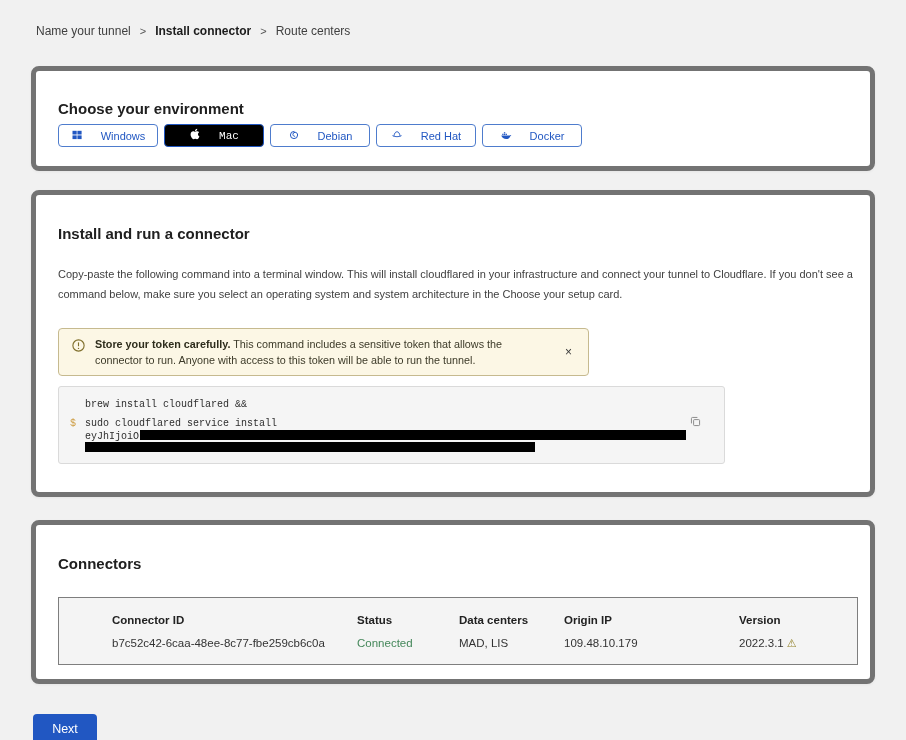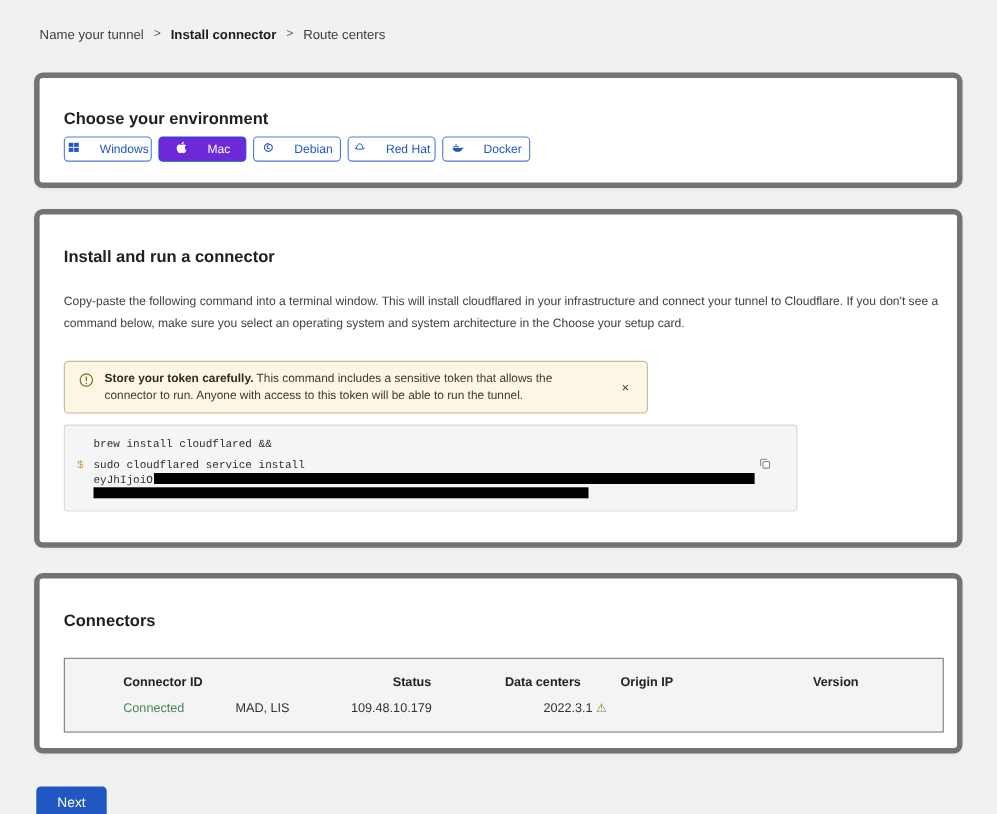--- a/index.html
+++ b/index.html
@@ -20,26 +20,26 @@
   .card {
     margin:0 31px; background:#fff; border:5px solid #737373; border-radius:8px;
     box-shadow:0 1px 3px rgba(0,0,0,.05);
   }
   .card-title { font-size:15px; font-weight:700; color:#202020; }
 
   .card-env { margin-top:28px; padding:29px 22px 19px; }
   .os-label { margin-top:27px; font-size:11.5px; color:#3a3a3a; }
   .os-row { margin-top:7px; display:flex; gap:6px; }
   .os-btn {
-    width:80px; height:23px; display:flex; align-items:center; justify-content:center; gap:18px;
+    width:100px; height:23px; display:flex; align-items:center; justify-content:center; gap:18px;
     background:#fff; border:1px solid #4e7ccd; border-radius:4px;
     color:#2157c2; font-family:"Liberation Sans", sans-serif; font-size:11px; cursor:pointer;
   }
   .os-btn svg { width:12px; height:12px; flex:none; }
-  .os-btn.selected { background:#6d28d9; border-color:#2157c2; color:#fff; }
+  .os-btn.selected { background:#000000; border-color:#2157c2; color:#fff;font-family:Liberation Mono, monospace; }
 
   .card-install { margin-top:19px; padding:30px 22px 28px; }
   .install-desc { margin-top:22px; font-size:11px; line-height:20px; color:#414141; width:800px; }
 
   .callout {
     margin-top:24px; width:531px; position:relative;
     background:#fcf7e5; border:1px solid #c6ba8f; border-radius:4px;
     padding:7px 44px 7px 12px; display:flex; gap:9px;
   }
   .callout-icon { flex:none; margin-top:2px; width:15px; height:15px; }
@@ -199,20 +199,21 @@
 
   <div class="conn-table">
     <div class="t-head">
       <span class="col c1">Connector ID</span>
       <span class="col c2">Status</span>
       <span class="col c3">Data centers</span>
       <span class="col c4">Origin IP</span>
       <span class="col c5">Version</span>
     </div>
     <div class="t-row">
+      <span class="col c1">b7c52c42-6caa-48ee-8c77-fbe259cb6c0a</span>
       <span class="col c2 status-green">Connected</span>
       <span class="col c3">MAD, LIS</span>
       <span class="col c4">109.48.10.179</span>
       <span class="col c5"><span>2022.3.1</span><span class="warn-icon">⚠</span></span>
     </div>
   </div>
 </section>
 
 <button class="next-btn">Next</button>
 

